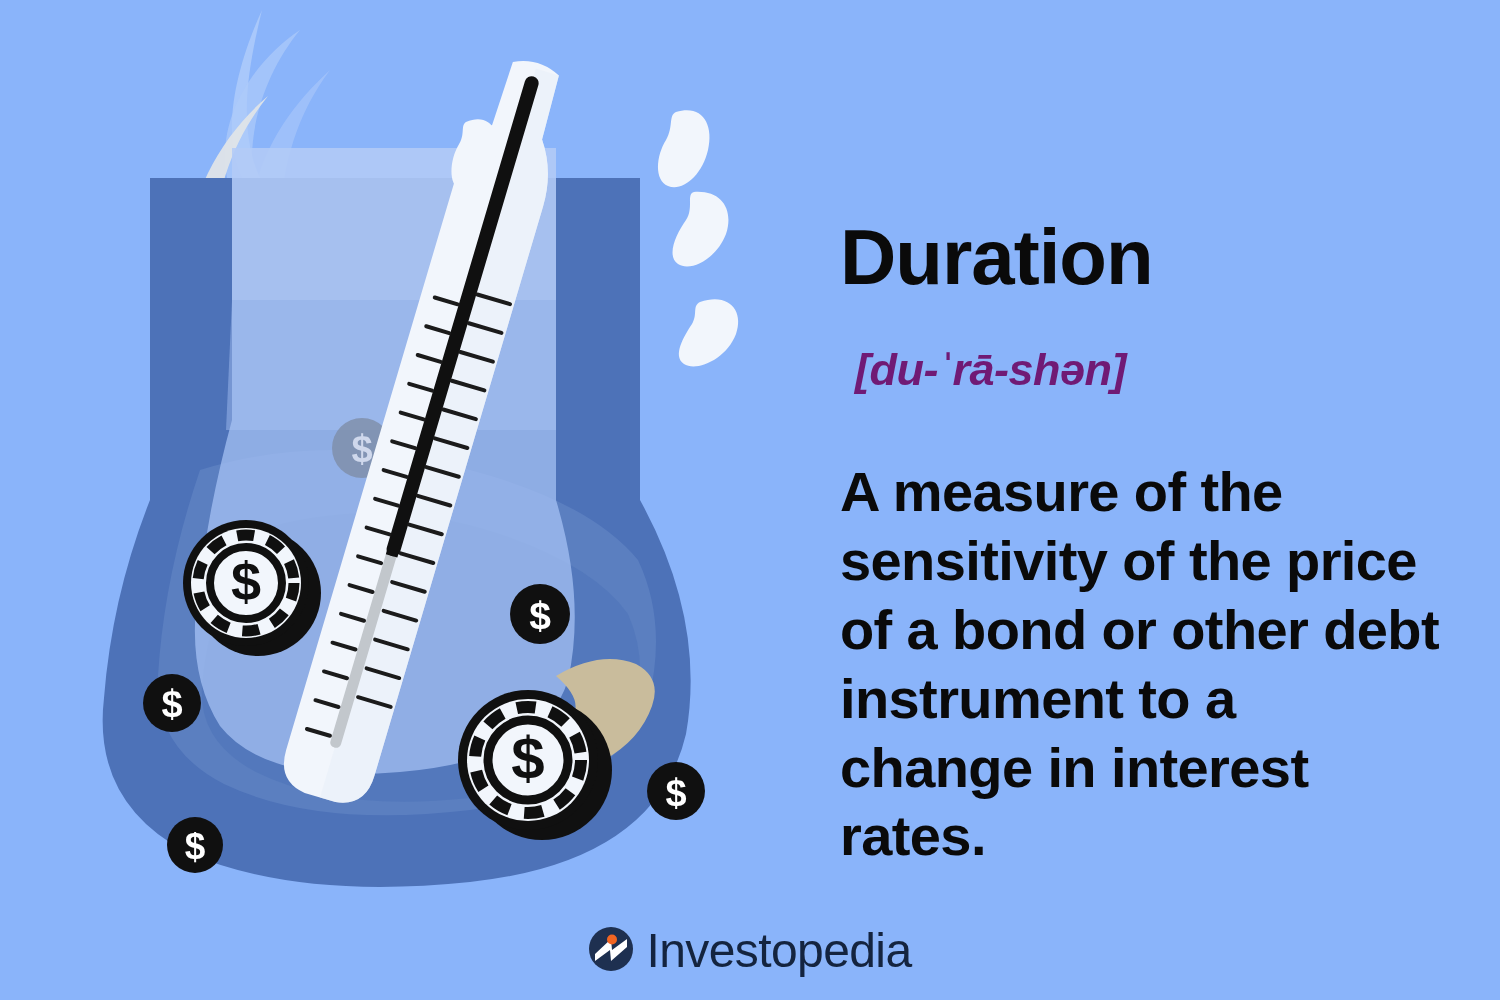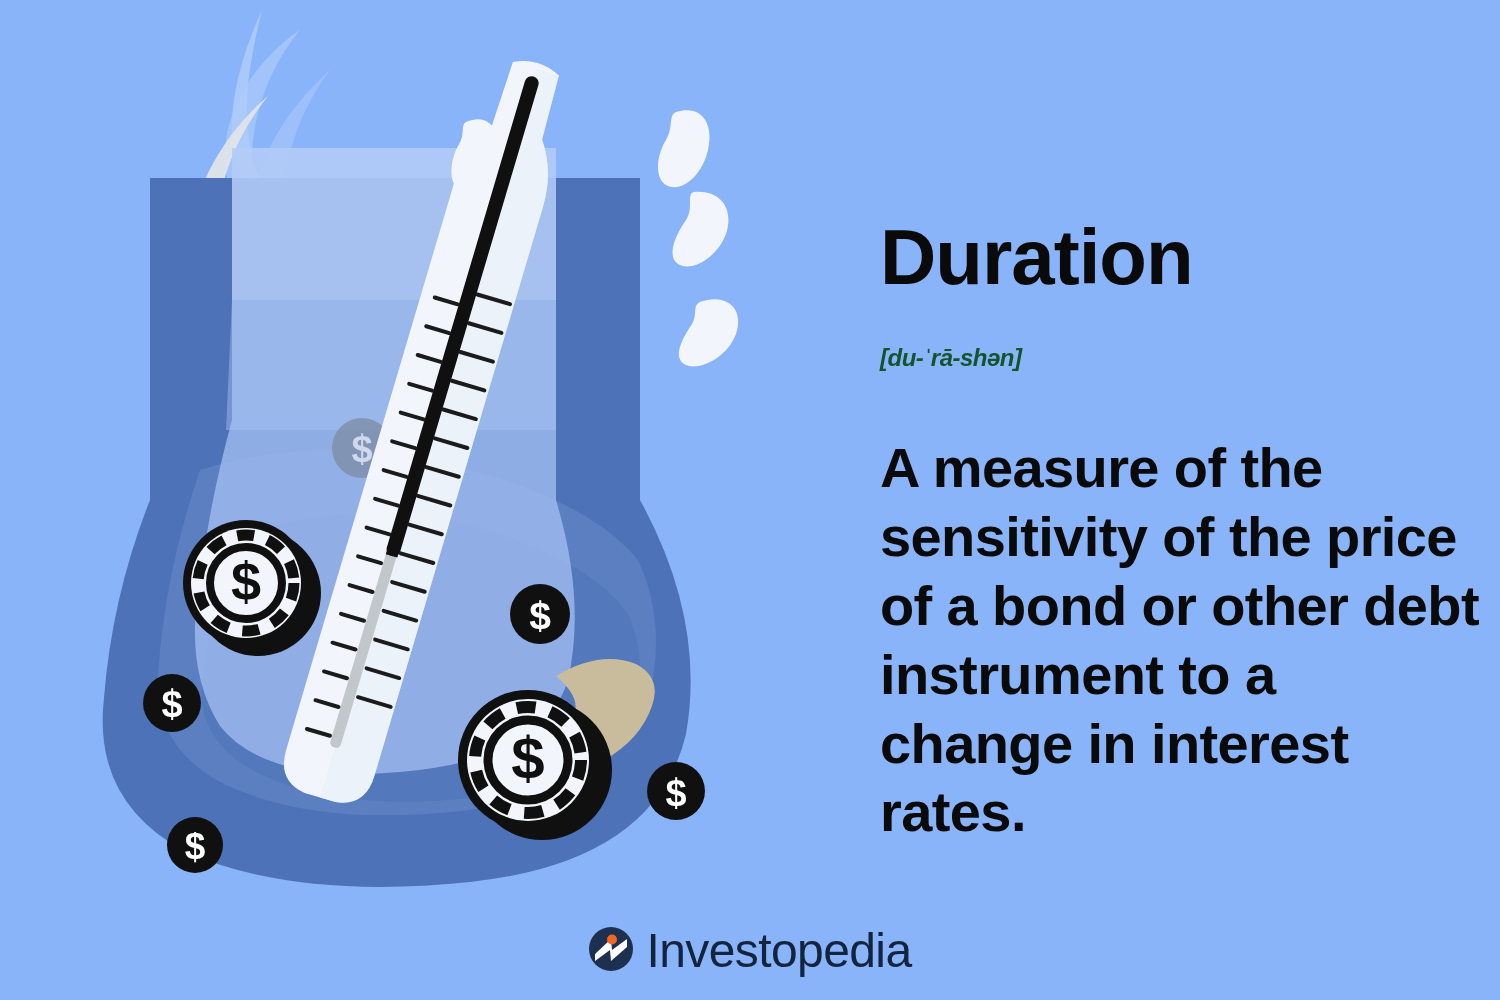--- a/index.html
+++ b/index.html
@@ -19,39 +19,40 @@
   }
   #artwork {
     position: absolute;
     left: 0;
     top: 0;
     width: 820px;
     height: 920px;
   }
   #text-panel {
     position: absolute;
-    left: 880px;
+    left: 840px;
     top: 218px;
     width: 620px;
   }
   #page-title {
     font-size: 78px;
     font-weight: bold;
     color: #0a0a0a;
     letter-spacing: -1px;
     line-height: 1.0;
     margin: 0;
   }
   #pronunciation {
-    font-size: 24px;
+    font-size: 45px;
     font-style: italic;
     font-weight: bold;
-    color: #14532d;
+    color: #701a75;
     margin-top: 48px;
     letter-spacing: -0.5px;
+    margin-left: 15px;
   }
   #definition {
     font-size: 56px;
     font-weight: bold;
     color: #0a0a0a;
     line-height: 1.23;
     margin-top: 62px;
     letter-spacing: -0.6px;
     max-width: 600px;
   }

